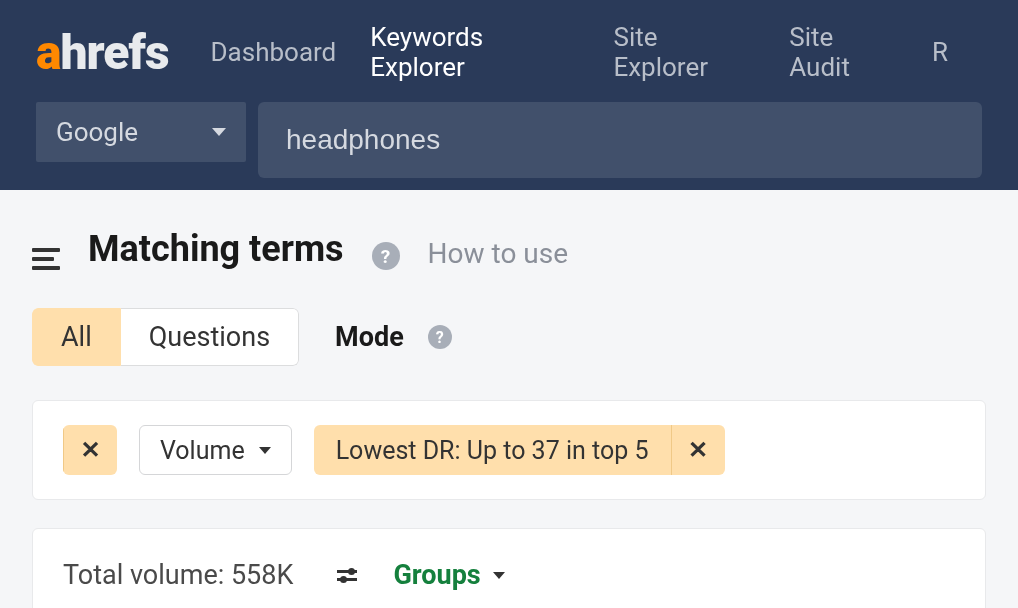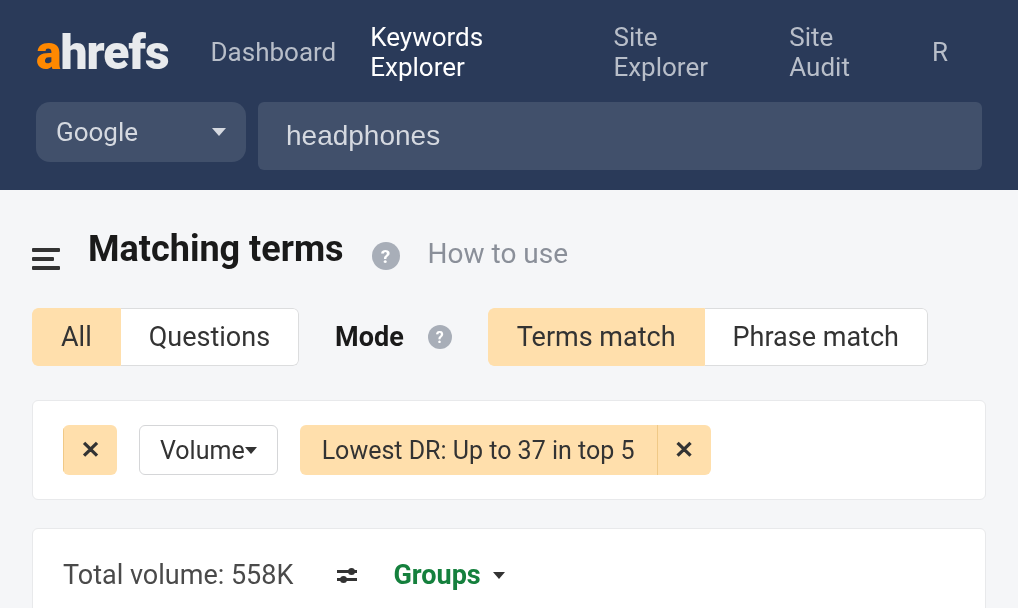--- a/index.html
+++ b/index.html
@@ -62,39 +62,39 @@
     }
     
     .engine-select {
       background: #41506b;
       color: #d5d9e0;
       border: none;
       height: 60px;
       width: 210px;
       padding: 0 20px;
       font-size: 26px;
-      border-radius: 14px;
+      border-radius: 2px;
       display: flex;
       align-items: center;
       justify-content: space-between;
       cursor: pointer;
     }
     
     .caret-down {
       width: 0;
       height: 0;
       border-left: 7px solid transparent;
       border-right: 7px solid transparent;
       border-top: 8px solid #d5d9e0;
     }
     
     .keyword-input {
       background: #41506b;
       border: none;
-      height: 68px;
+      height: 76px;
       flex: 1;
       padding: 0 28px;
       font-size: 28px;
       color: #d5d9e0;
       border-radius: 6px;
     }
     
     .keyword-input::placeholder {
       color: #d5d9e0;
     }
@@ -252,20 +252,21 @@
       color: #333;
     }
     
     .volume-select {
       border: 1px solid #d5d6d8;
       border-radius: 6px;
       height: 50px;
       padding: 0 20px;
       display: flex;
       align-items: center;
+      gap: 14px;
       font-size: 25px;
       color: #333;
       background: #fff;
       cursor: pointer;
     }
     
     .caret-dark {
       width: 0;
       height: 0;
       border-left: 6px solid transparent;
@@ -369,24 +370,20 @@
 
   <div class="segment-row">
     <div class="seg-group">
       <div class="seg-btn active">All</div>
       <div class="seg-btn">Questions</div>
     </div>
     <div class="mode-label">
       <span>Mode</span>
       <span class="help-icon-sm">?</span>
     </div>
-    <div class="seg-group">
-      <div class="seg-btn active">Terms match</div>
-      <div class="seg-btn">Phrase match</div>
-    </div>
   </div>
 
   <div class="panel">
     <div class="filter-chip">
       <div class="filter-chip-close">
         <span class="close-x">✕</span>
       </div>
     </div>
     <div class="volume-select">
       <span>Volume</span>

